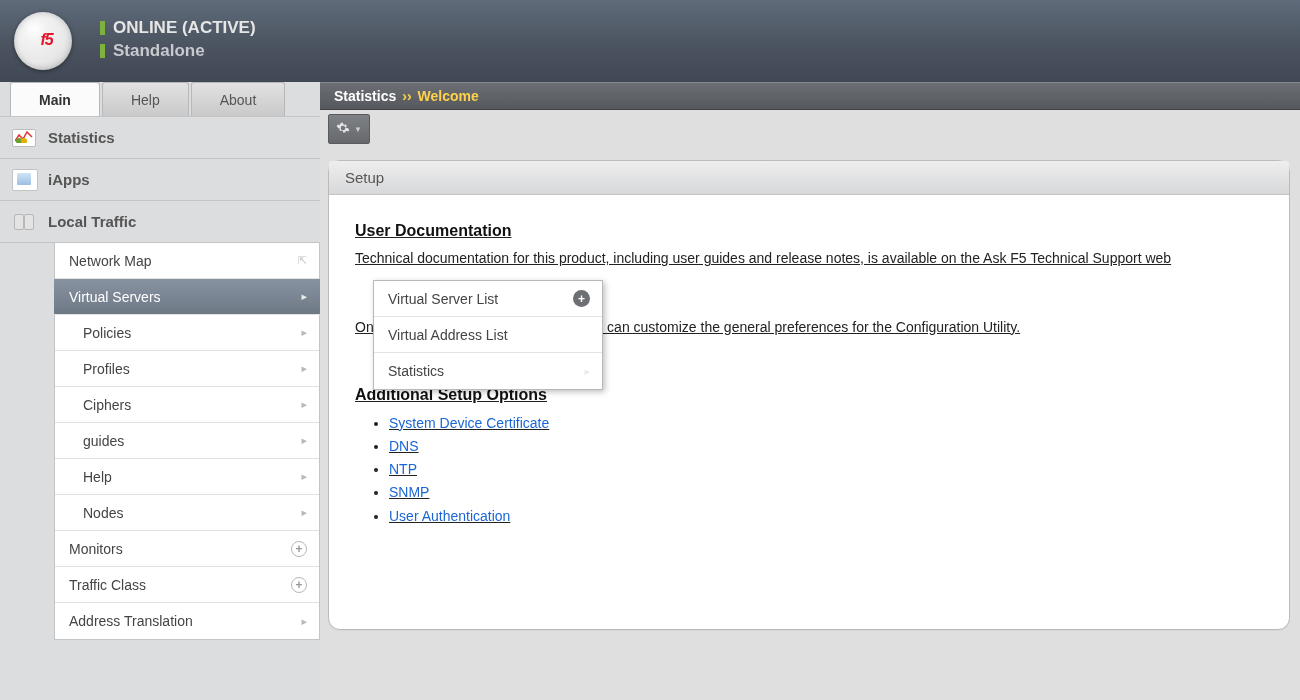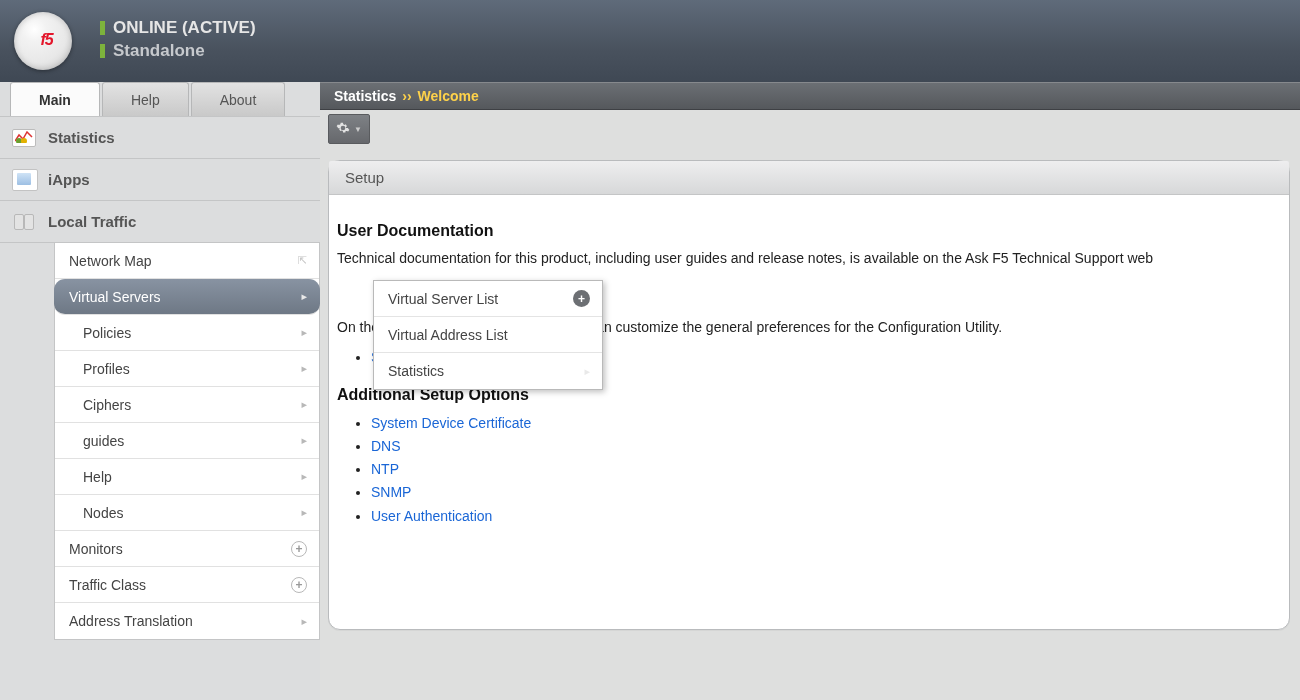--- a/index.html
+++ b/index.html
@@ -75,21 +75,21 @@
   .nav-item.indent{padding-left:28px;}
   .nav-item .arrow{color:#b8b8b8;font-size:11px;}
   .nav-item .plus{
     width:16px;height:16px;border:1px solid #b8b8b8;border-radius:50%;
     display:flex;align-items:center;justify-content:center;color:#999;font-size:12px;font-weight:bold;
     background:#fff;
   }
   .nav-item .popout{color:#c5c5c5;font-size:11px;}
   .nav-item.selected{
     background:linear-gradient(#8893a2,#6e7885);color:#fff;font-weight:normal;
-    margin-left:-1px;margin-right:-1px;padding-left:15px;padding-right:13px;border-radius:11px;
+    margin-left:-1px;margin-right:-1px;padding-left:15px;padding-right:13px;
   }
   .nav-item.selected .arrow{color:#e9e9e9;}
 
   
   .flyout{
     position:absolute;left:319px;top:1px;width:230px;background:#fff;
     border:1px solid #b9b9b9;box-shadow:2px 2px 6px rgba(0,0,0,.25);z-index:30;
   }
   .flyout .nav-item{border-bottom:1px solid #e4e4e4;padding-left:14px;}
   .flyout .nav-item:last-child{border-bottom:none;}
@@ -120,21 +120,21 @@
   .panel{
     border:1px solid #b9bbbd;background:#fff;border-radius:12px;
     box-shadow:0 1px 0 rgba(0,0,0,.04);
     min-height:470px;position:relative;
   }
   .panel-head{
     height:34px;background:linear-gradient(#eeeeef,#d7d8d9);
     border-bottom:1px solid #c4c5c6;display:flex;align-items:center;padding-left:16px;
     font-size:15px;color:#555;border-top-left-radius:2px;border-top-right-radius:2px;
   }
-  .panel-body{padding:18px 8px;font-size:14px;color:#222;line-height:1.45;}
+  .panel-body{padding:18px 26px;font-size:14px;color:#222;line-height:1.45;text-decoration:underline;}
   .panel-body h3{font-size:16px;font-weight:bold;margin:6px 0 6px;color:#111;}
   .panel-body p{margin-bottom:10px;}
   .panel-body ul{margin:6px 0 16px 34px;}
   .panel-body li{margin:3px 0;}
   .panel-body a{color:#1a66d6;text-decoration:none;}
   .panel-body .trunc{color:#1a66d6;}
 
   
   .ico-stats{position:relative;width:24px;height:20px;}
   .ico-stats::before{

